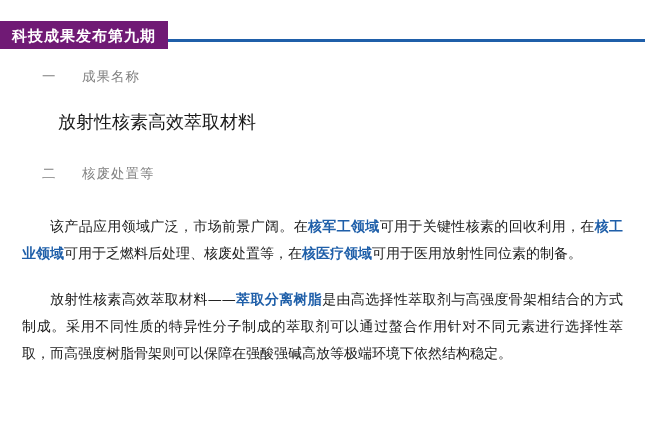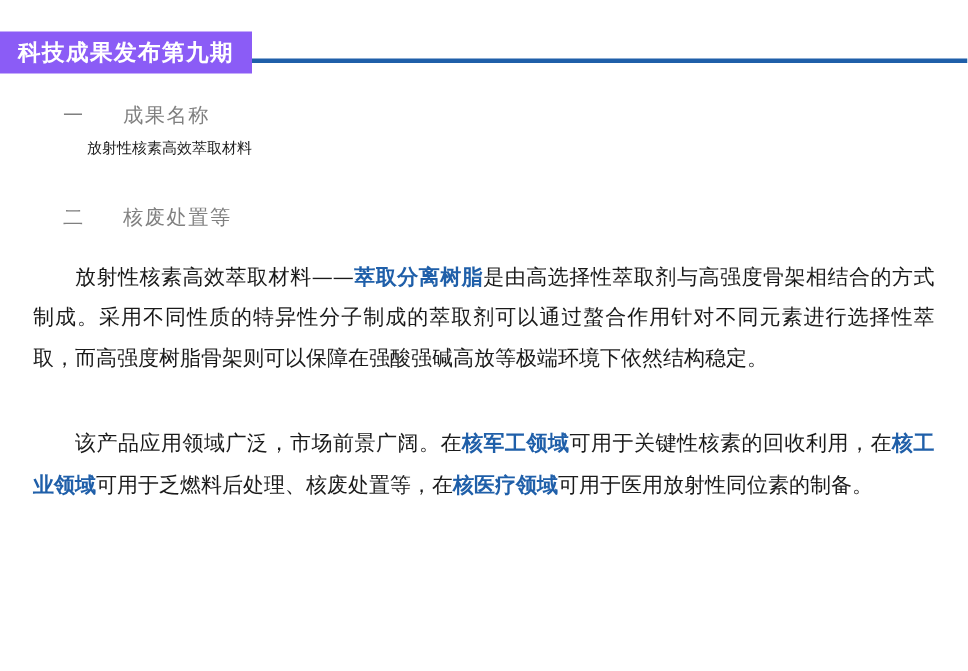--- a/index.html
+++ b/index.html
@@ -27,21 +27,21 @@
   .header-bar {
     position: absolute;
     left: 0;
     right: 0;
     bottom: 0;
     height: 3px;
     background: #1f5fa9;
   }
   .header-title {
     display: inline-block;
-    background: #8b5cf6;
+    background: #701a75;
     color: #ffffff;
     font-size: 15px;
     font-weight: bold;
     letter-spacing: 1px;
     padding: 5px 12px 4px 12px;
     line-height: 1.3;
     position: relative;
     z-index: 2;
     margin-top: 20px;
   }
@@ -73,23 +73,23 @@
     font-family: "DejaVu Serif", "Liberation Serif", serif;
     font-size: 14px;
     line-height: 1.95;
     text-align: justify;
     text-justify: inter-ideograph;
     margin: 0;
     color: #1a1a1a;
   }
 
   .para-title {
-    margin-top: 4px;
+    margin-top: 18px;
     margin-left: 36px;
-    font-size: 10px;
+    font-size: 18px;
   }
 
   .para-indent {
     text-indent: 2em;
     margin-top: 14px;
   }
 
   .para-block-1 {
     margin-top: 18px;
   }
@@ -118,21 +118,21 @@
     <span class="section-label">成果名称</span>
   </div>
 
   <p class="para para-title">放射性核素高效萃取材料</p>
 
   <div class="section-head">
     <span class="section-num">二</span>
     <span class="section-label">核废处置等</span>
   </div>
 
+  <p class="para para-indent para-block-2">
+    <span>该产品应用领域广泛，市场前景广阔。在</span><span class="hl">核军工领域</span><span>可用于关键性核素的回收利用，在</span><span class="hl">核工业领域</span><span>可用于乏燃料后处理、核废处置等，在</span><span class="hl">核医疗领域</span><span>可用于医用放射性同位素的制备。</span>
+  </p>
+
   <p class="para para-indent para-block-1">
     <span>放射性核素高效萃取材料——</span><span class="hl">萃取分离树脂</span><span>是由高选择性萃取剂与高强度骨架相结合的方式制成。采用不同性质的特异性分子制成的萃取剂可以通过螯合作用针对不同元素进行选择性萃取，而高强度树脂骨架则可以保障在强酸强碱高放等极端环境下依然结构稳定。</span>
-  </p>
-
-  <p class="para para-indent para-block-2">
-    <span>该产品应用领域广泛，市场前景广阔。在</span><span class="hl">核军工领域</span><span>可用于关键性核素的回收利用，在</span><span class="hl">核工业领域</span><span>可用于乏燃料后处理、核废处置等，在</span><span class="hl">核医疗领域</span><span>可用于医用放射性同位素的制备。</span>
   </p>
 
 </div>
 
 </body></html>

